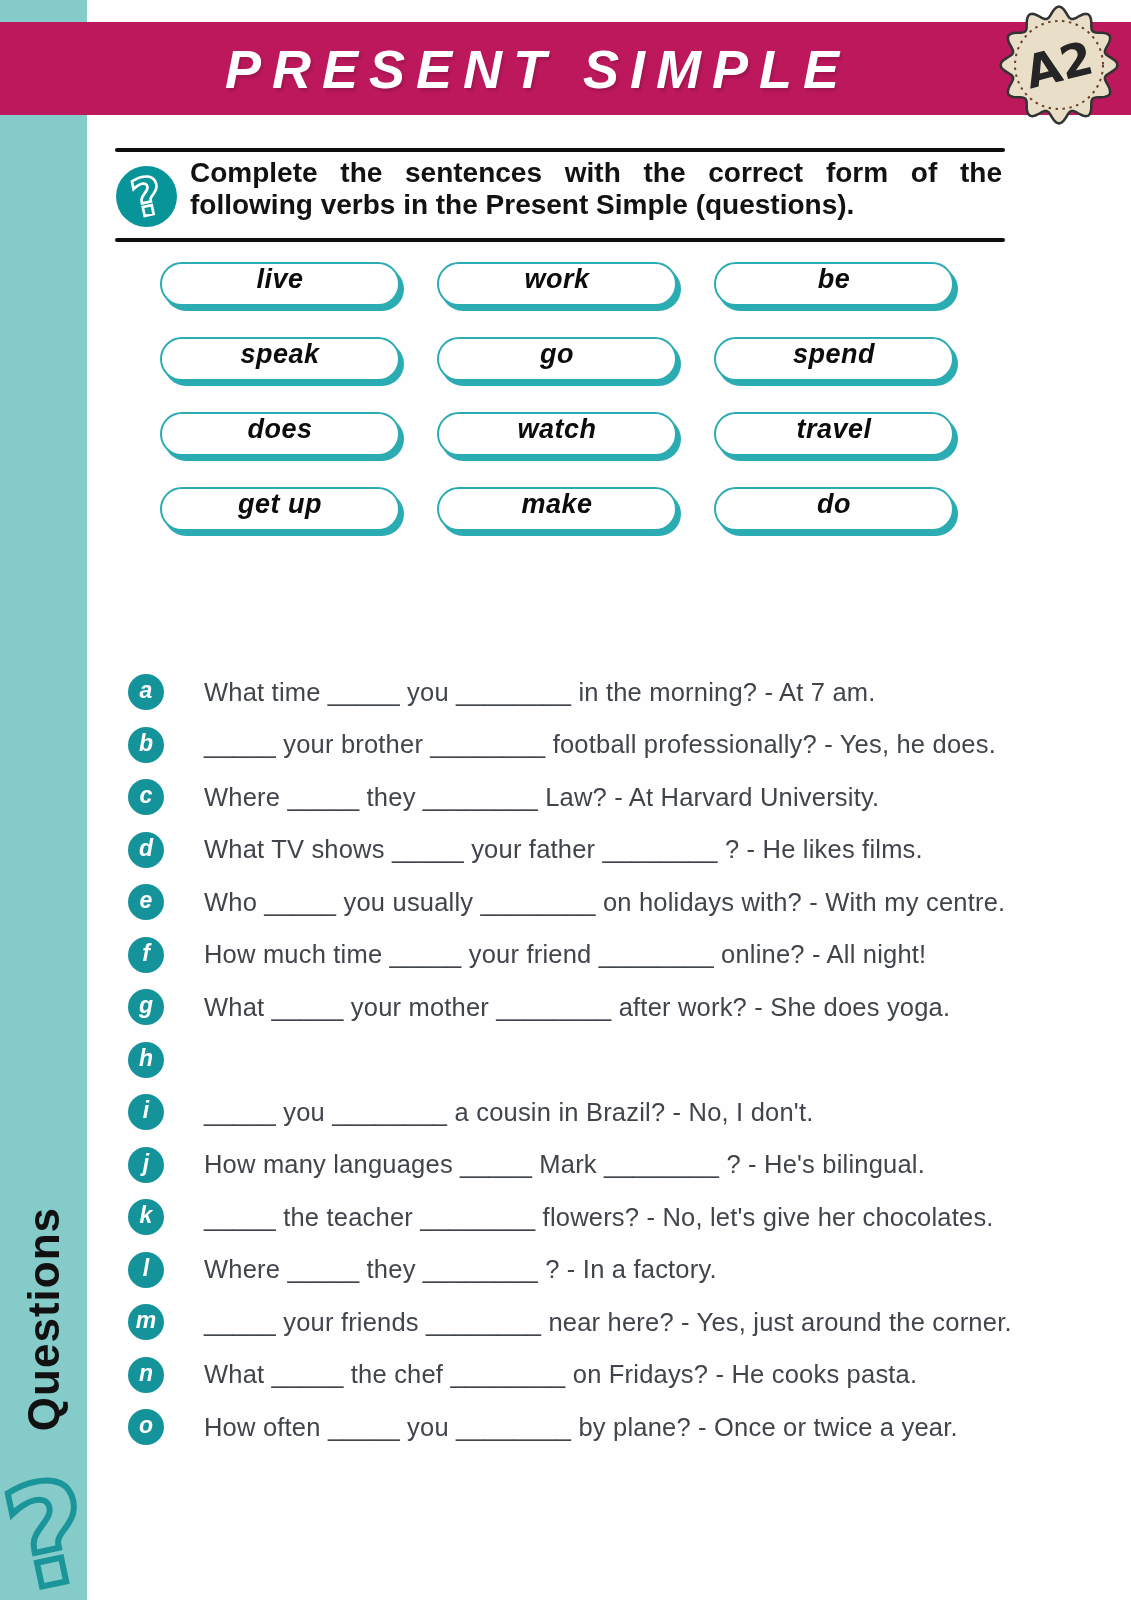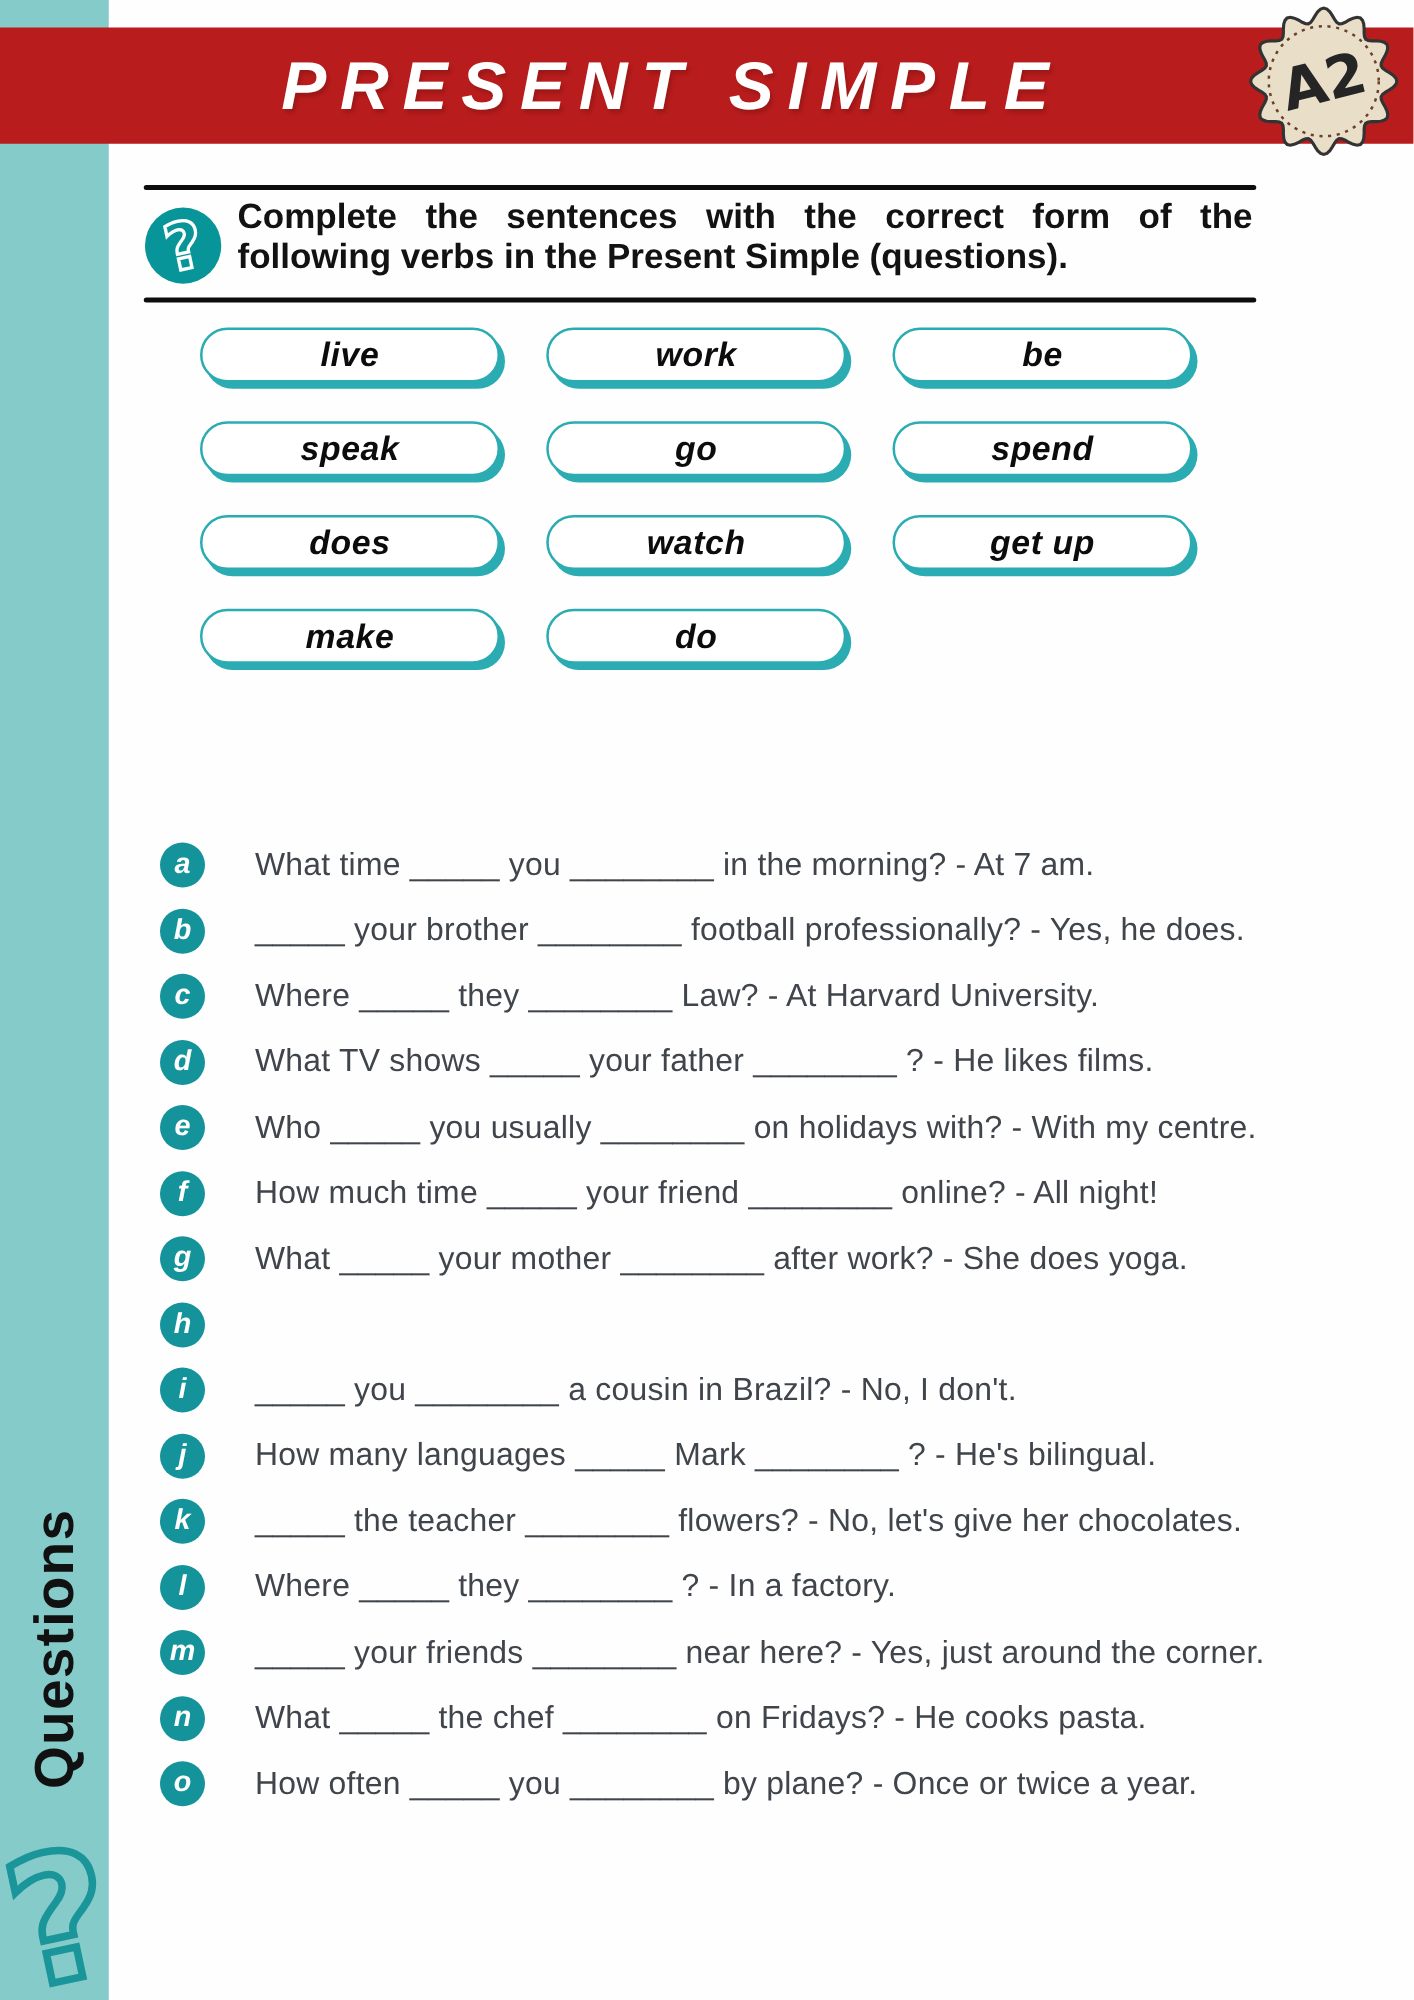--- a/index.html
+++ b/index.html
@@ -22,21 +22,21 @@
   .sidebar-label {
     writing-mode:vertical-rl; transform:rotate(180deg);
     font-size:44px; font-weight:bold; color:#111;
     letter-spacing:1px; white-space:nowrap;
   }
   .sidebar-qmark { position:absolute; left:4px; top:1472px; }
 
   
   .banner {
     position:absolute; left:0; top:22px; width:1131px; height:93px;
-    background:#b91c1c;
+    background:#be185d;
   }
   .title {
     position:absolute; left:0; top:0; width:1131px; height:93px;
     display:flex; align-items:center; justify-content:center;
     transform:translateX(-28px);
     color:#fff; font-weight:bold; font-style:italic;
     font-size:54px; letter-spacing:11px;
     text-shadow:2px 3px 3px rgba(0,0,0,0.15);
     white-space:nowrap;
   }
@@ -65,21 +65,21 @@
   
   .verb-grid {
     position:absolute; left:160px; top:262px; width:794px;
     display:grid; grid-template-columns:240px 240px 240px;
     column-gap:37px; row-gap:31px;
   }
   .pill {
     height:44px; background:#fff;
     border:2px solid #2bacb2; border-radius:24px;
     box-shadow:4px 5px 0 0 #2bacb2;
-    display:flex; align-items:center; justify-content:center;
+    display:flex; justify-content:center;
   }
   .pill-label {
     font-size:27px; font-weight:bold; font-style:italic; color:#0c0c0c;
     letter-spacing:0.5px;
   }
 
   
   .q-list { position:absolute; left:128px; top:666px; width:960px; }
   .q-row {
     position:relative; height:52.5px;
@@ -164,20 +164,23 @@
   </div>
 
   <div class="pill">
     <span class="pill-label">does</span>
   </div>
 
   <div class="pill">
     <span class="pill-label">watch</span>
   </div>
 
+  <div class="pill">
+    <span class="pill-label">travel</span>
+  </div>
 
   <div class="pill">
     <span class="pill-label">get up</span>
   </div>
 
   <div class="pill">
     <span class="pill-label">make</span>
   </div>
 
   <div class="pill">

